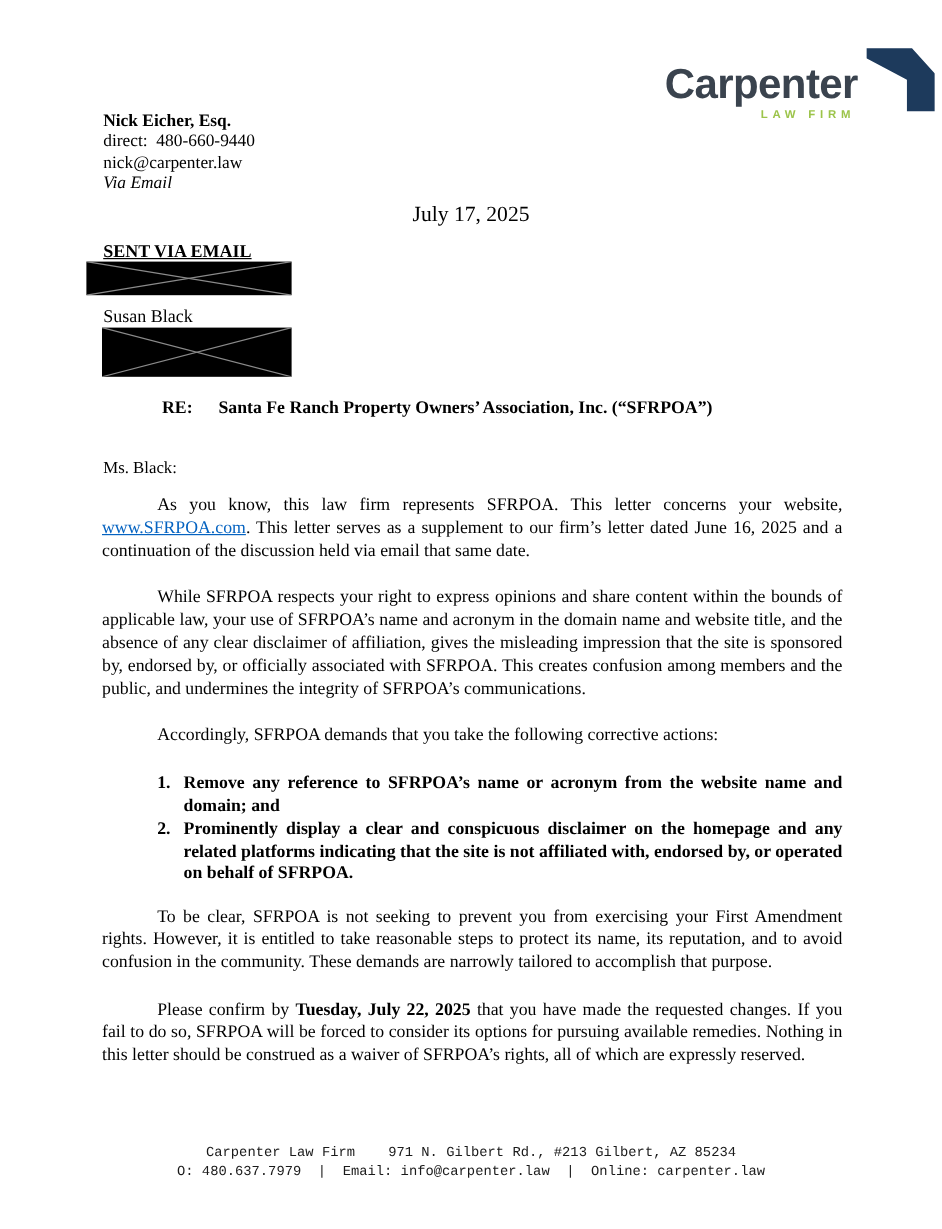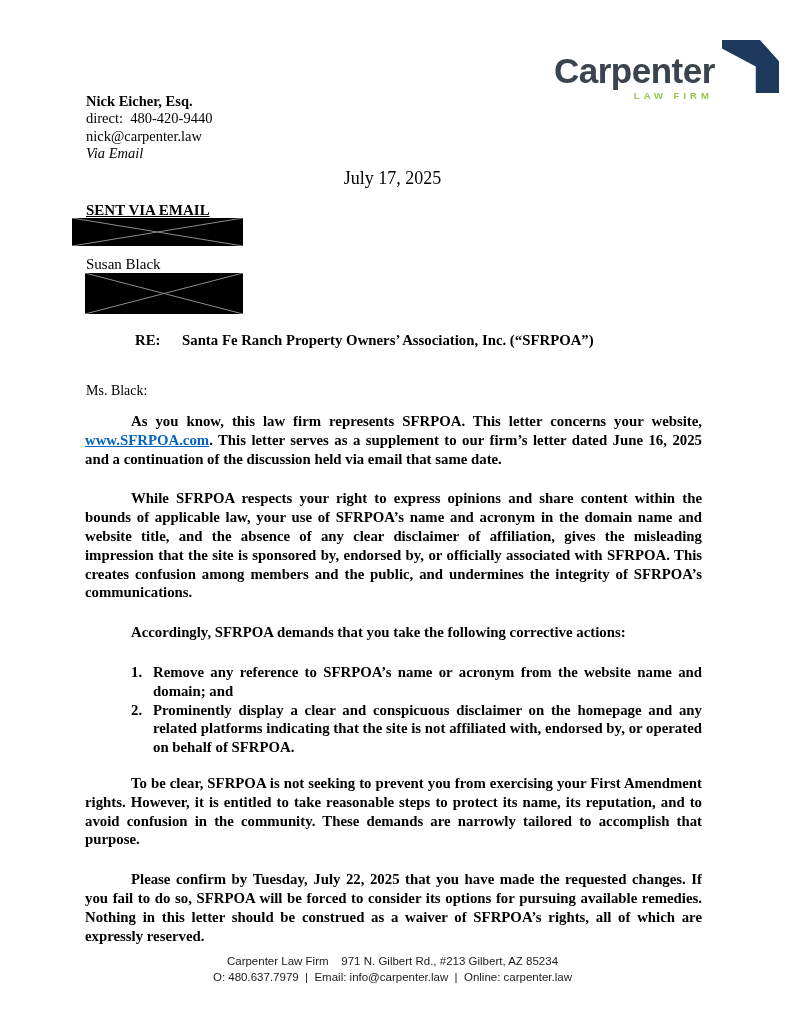--- a/index.html
+++ b/index.html
@@ -46,44 +46,44 @@
 
   
   .re-block{position:absolute;left:135px;top:330px;display:flex;font-weight:bold;font-size:14.8px;line-height:20px;}
   .re-label{width:47px;flex:none;}
   .re-lines{width:470px;}
 
   .salutation{position:absolute;left:86px;top:383px;font-size:14px;}
 
   
   .body{position:absolute;left:85px;top:412px;width:617px;font-size:14.8px;line-height:18.8px;text-align:justify;}
-  .body p{margin:0 0 21px 0;text-indent:46px;font-weight:bold;}
+  .body p{margin:0 0 21px 0;text-indent:46px;}
   .body p.tight{margin-bottom:21px;}
   a.link{color:#0563c1;text-decoration:underline;}
   .demand-list{margin:0 0 17px 0;padding-left:46px;font-weight:bold;}
   .demand-item{display:flex;}
   .demand-num{width:22px;flex:none;}
   .demand-text{flex:1;text-align:justify;}
   .body p.last{margin-bottom:0;}
 
   
   .footer{
     position:absolute;left:0;top:953px;width:100%;text-align:center;
-    font-family:Liberation Sans, sans-serif;
+    font-family:Liberation Mono, monospace;
     font-size:11.5px;line-height:16px;color:#1a1a1a;
   }
 </style>
 </head>
 <body>
 
 <div class="page">
 
   <div class="sender">
     <div class="name">Nick Eicher, Esq.</div>
-    <div class="pre">direct:  480-420-9440</div>
+    <div class="pre">direct:  480-660-9440</div>
     <div>nick@carpenter.law</div>
     <div class="via">Via Email</div>
   </div>
 
   <div class="logo">
     <div class="logo-text">
       <div class="logo-brand">Carpenter</div>
       <div class="logo-tagline">LAW FIRM</div>
     </div>
     <span class="logo-mark">

